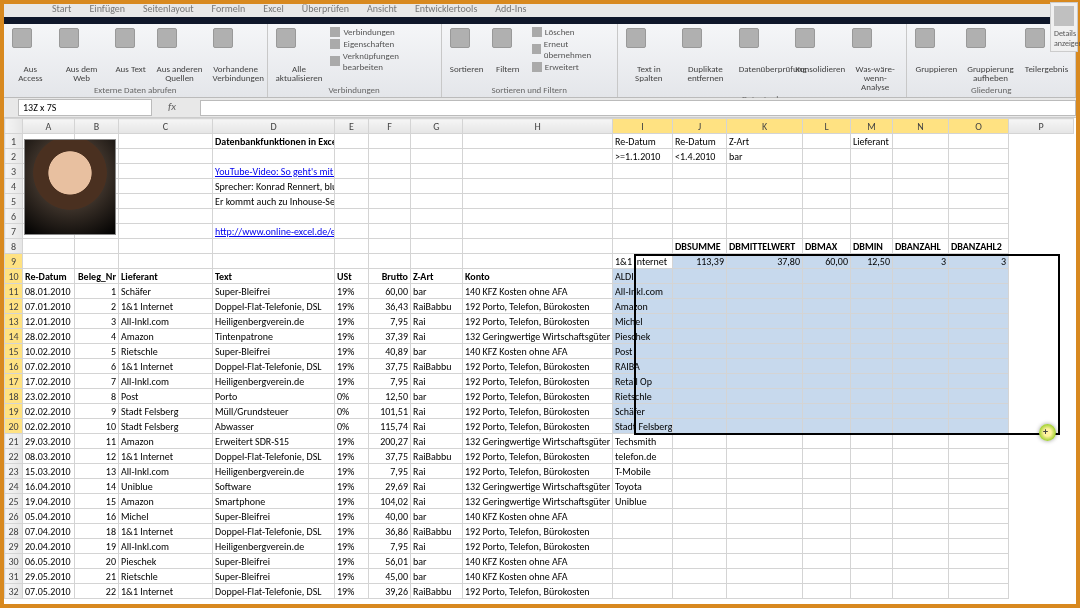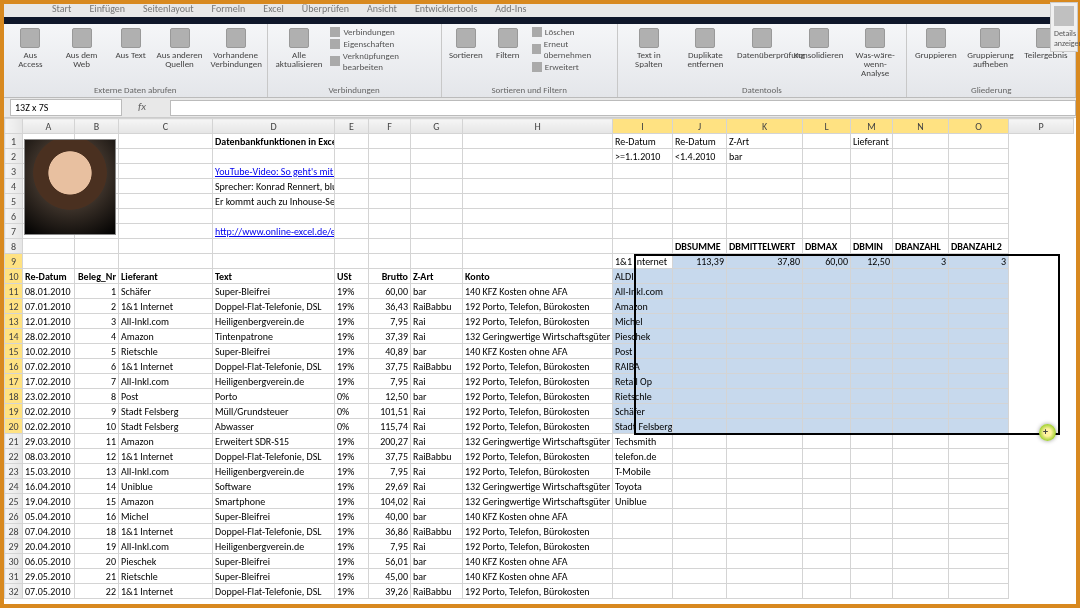--- a/index.html
+++ b/index.html
@@ -6,29 +6,29 @@
 body { background: #d8891f; padding: 4px; width: 1080px; height: 608px; overflow: hidden; }
 .app { background: #fff; height: 100%; display: flex; flex-direction: column; }
 
 .ribbon-tabs { background: #e8e8e8; height: 20px; display: flex; align-items: end; gap: 2px; padding-left: 40px; border-bottom: 7px solid #0f172a; }
 .ribbon-tabs span { padding: 2px 8px; color: #777; font-size: 10px; cursor: pointer; }
 
 .ribbon { background: linear-gradient(#f5f6f8,#e4e6ea); height: 74px; display: flex; align-items: stretch; border-bottom: 1px solid #bbb; }
 .ribbon-group { border-right: 1px solid #c8c8c8; padding: 2px 6px; display: flex; flex-direction: column; justify-content: space-between; }
 .ribbon-group-title { font-size: 9px; color: #666; text-align: center; }
 .ribbon-btns { display: flex; gap: 6px; align-items: flex-start; }
-.ribbon-btn { display: flex; flex-direction: column; align-items: center; gap: 2px; padding: 2px; cursor: pointer; min-width: 36px; }
+.ribbon-btn { display: flex; flex-direction: column; gap: 16px; padding: 2px; cursor: pointer; min-width: 36px; }
 .ribbon-btn .ico { width: 20px; height: 20px; background: #b0b0b0; border: 1px solid #999; border-radius: 2px; }
 .ribbon-btn .lbl { font-size: 9px; color: #444; text-align: center; line-height: 1; max-width: 50px; }
 .ribbon-mini { display: flex; flex-direction: column; gap: 1px; }
 .ribbon-mini span { font-size: 9px; color: #555; display: flex; align-items: center; gap: 3px; }
 .ribbon-mini .mi { width: 10px; height: 10px; background: #aaa; display: inline-block; }
 
 .namebox-row { background: #e8e8e8; height: 20px; display: flex; align-items: center; border-bottom: 1px solid #ccc; }
-.namebox { width: 112px; border: 1px solid #bbb; background: #fff; padding: 1px 4px; margin-left: 6px; font-size: 10px; }
+.namebox { width: 134px; border: 1px solid #bbb; background: #fff; padding: 1px 4px; margin-left: 14px; font-size: 10px; }
 .fx { width: 16px; height: 16px; margin: 0 16px; font-style: italic; color: #666; text-align: left; }
 .formula { flex: 1; border: 1px solid #bbb; background: #fff; height: 16px; }
 
 .grid-wrap { flex: 1; overflow: hidden; background: #fff; position: relative; }
 .grid { border-collapse: collapse; table-layout: fixed; width: 1070px; }
 .grid th, .grid td { border: 1px solid #d4d4d4; height: 15px; padding: 0 2px; overflow: hidden; white-space: nowrap; font-size: 10px; vertical-align: middle; }
 .grid thead th { background: linear-gradient(#f5f5f5,#e5e5e5); text-align: center; color: #444; font-weight: normal; position: sticky; top: 0; }
 .grid thead th.sel { background: #ffe282; }
 .grid .rowhdr { background: linear-gradient(90deg,#f5f5f5,#e5e5e5); text-align: center; width: 18px; color: #444; }
 .grid .rowhdr.sel { background: #ffe282; }

